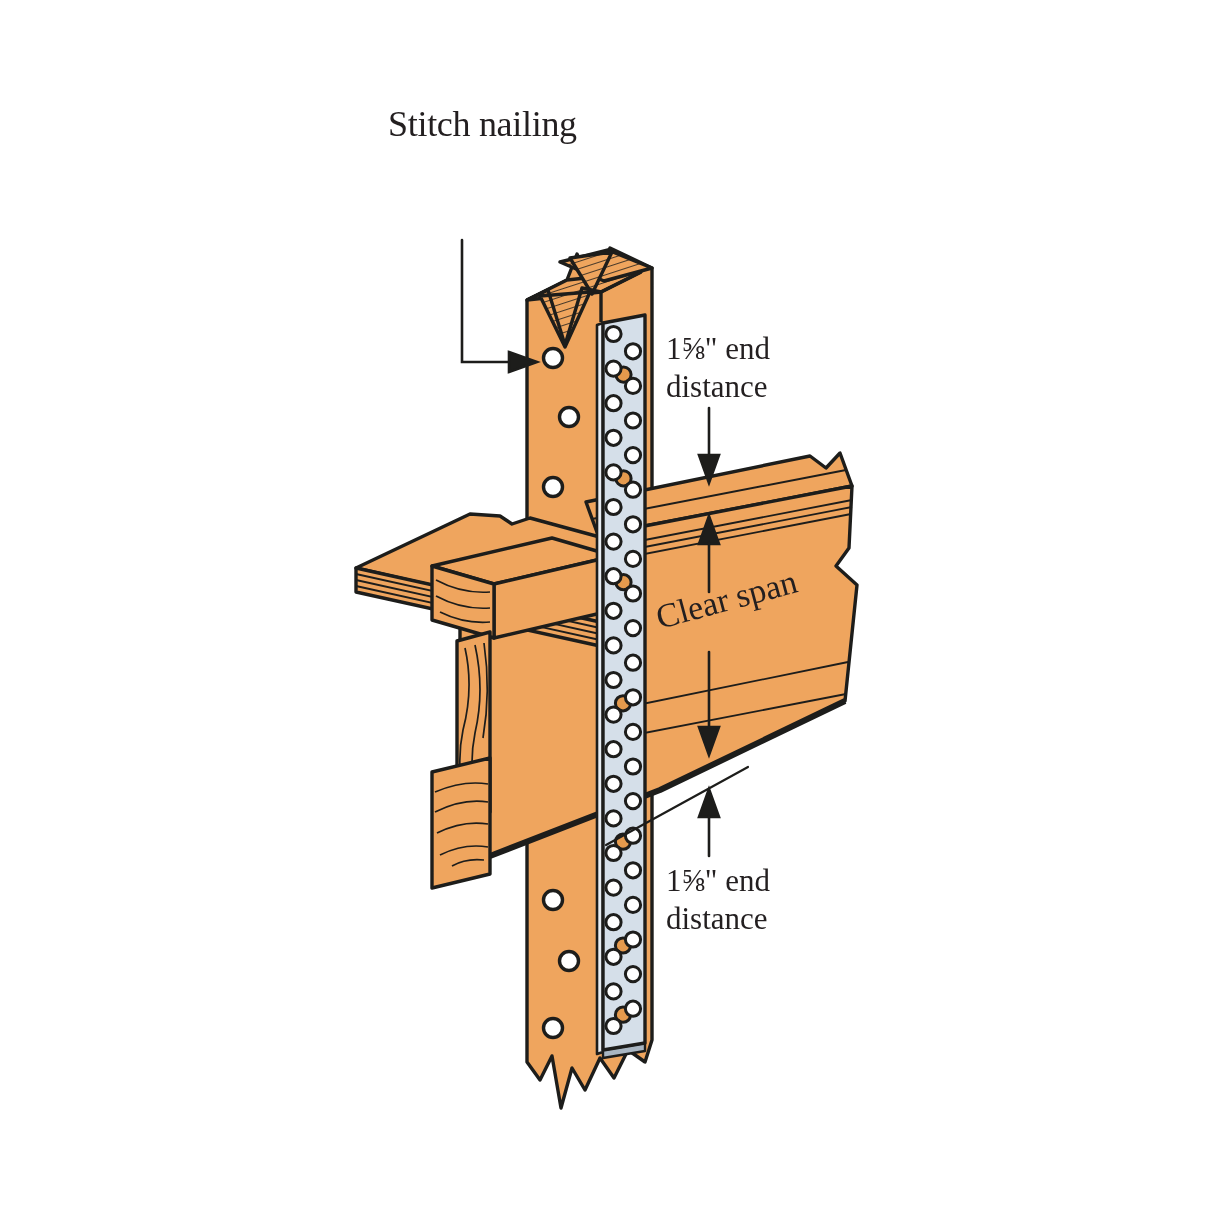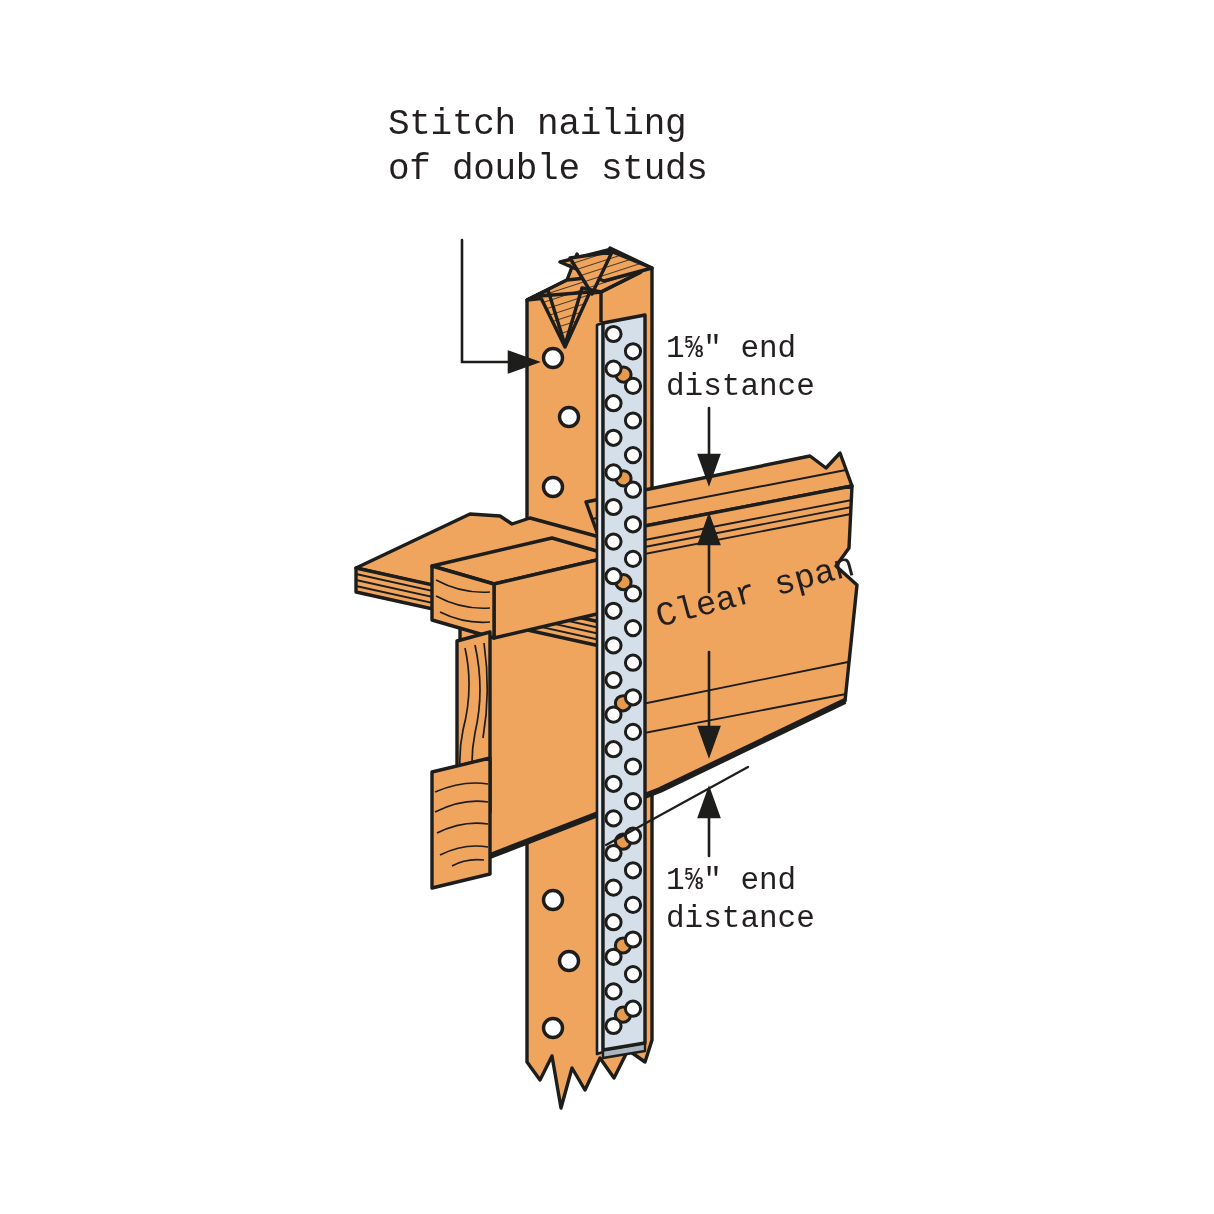--- a/index.html
+++ b/index.html
@@ -2,21 +2,21 @@
 <html style="--background: #ffffff; --wood: #efa55e; --outline: #1d1d1b; --strap: #d5dfe9; --strap_edge: #e8edf2; --strap_bottom: #a9b6c2; --nail: #e59a4d; --text: #231f20;"><head>
 <meta charset="utf-8">
 <style>
   :root{
     --background:#ffffff; --wood:#efa55e; --outline:#1d1d1b; --strap:#d5dfe9;
     --strap_edge:#e8edf2; --strap_bottom:#a9b6c2; --nail:#e59a4d; --text:#231f20;
   }
   html,body{margin:0;padding:0;}
   .canvas{
     position:relative; width:1214px; height:1214px; background:var(--background);
-    font-family:Liberation Mono, monospace; color:var(--text);
+    font-family:Liberation Serif, serif; color:var(--text);
     overflow:hidden;
   }
   .diagram-svg{position:absolute; left:0; top:0;}
   .label{position:absolute; white-space:nowrap;}
   .label-title{left:388px; top:102px; font-size:36px; line-height:45px; letter-spacing:-0.3px;}
   .label-anno{font-size:31px; line-height:38px;}
   .label-end-top{left:666px; top:330px;}
   .label-end-bottom{left:666px; top:862px;}
   .label-clear-span{left:652px; top:600px; font-size:34px; transform:rotate(-15deg); transform-origin:0 0;}
 </style>
@@ -192,21 +192,20 @@
       <line stroke-width="2.2" x1="606" y1="845" x2="748" y2="767"></line>
       <g>
         <polygon points="709,789 699,817 719,817"></polygon>
         <line x1="709" y1="816" x2="709" y2="856"></line>
       </g>
     </g>
   </svg>
 
   <div class="label label-title">
     <div>Stitch nailing</div>
-    <div>of double studs</div>
   </div>
 
   <div class="label label-anno label-end-top">
     <div>1⅝" end</div>
     <div>distance</div>
   </div>
 
   <div class="label label-clear-span">Clear span</div>
 
   <div class="label label-anno label-end-bottom">

